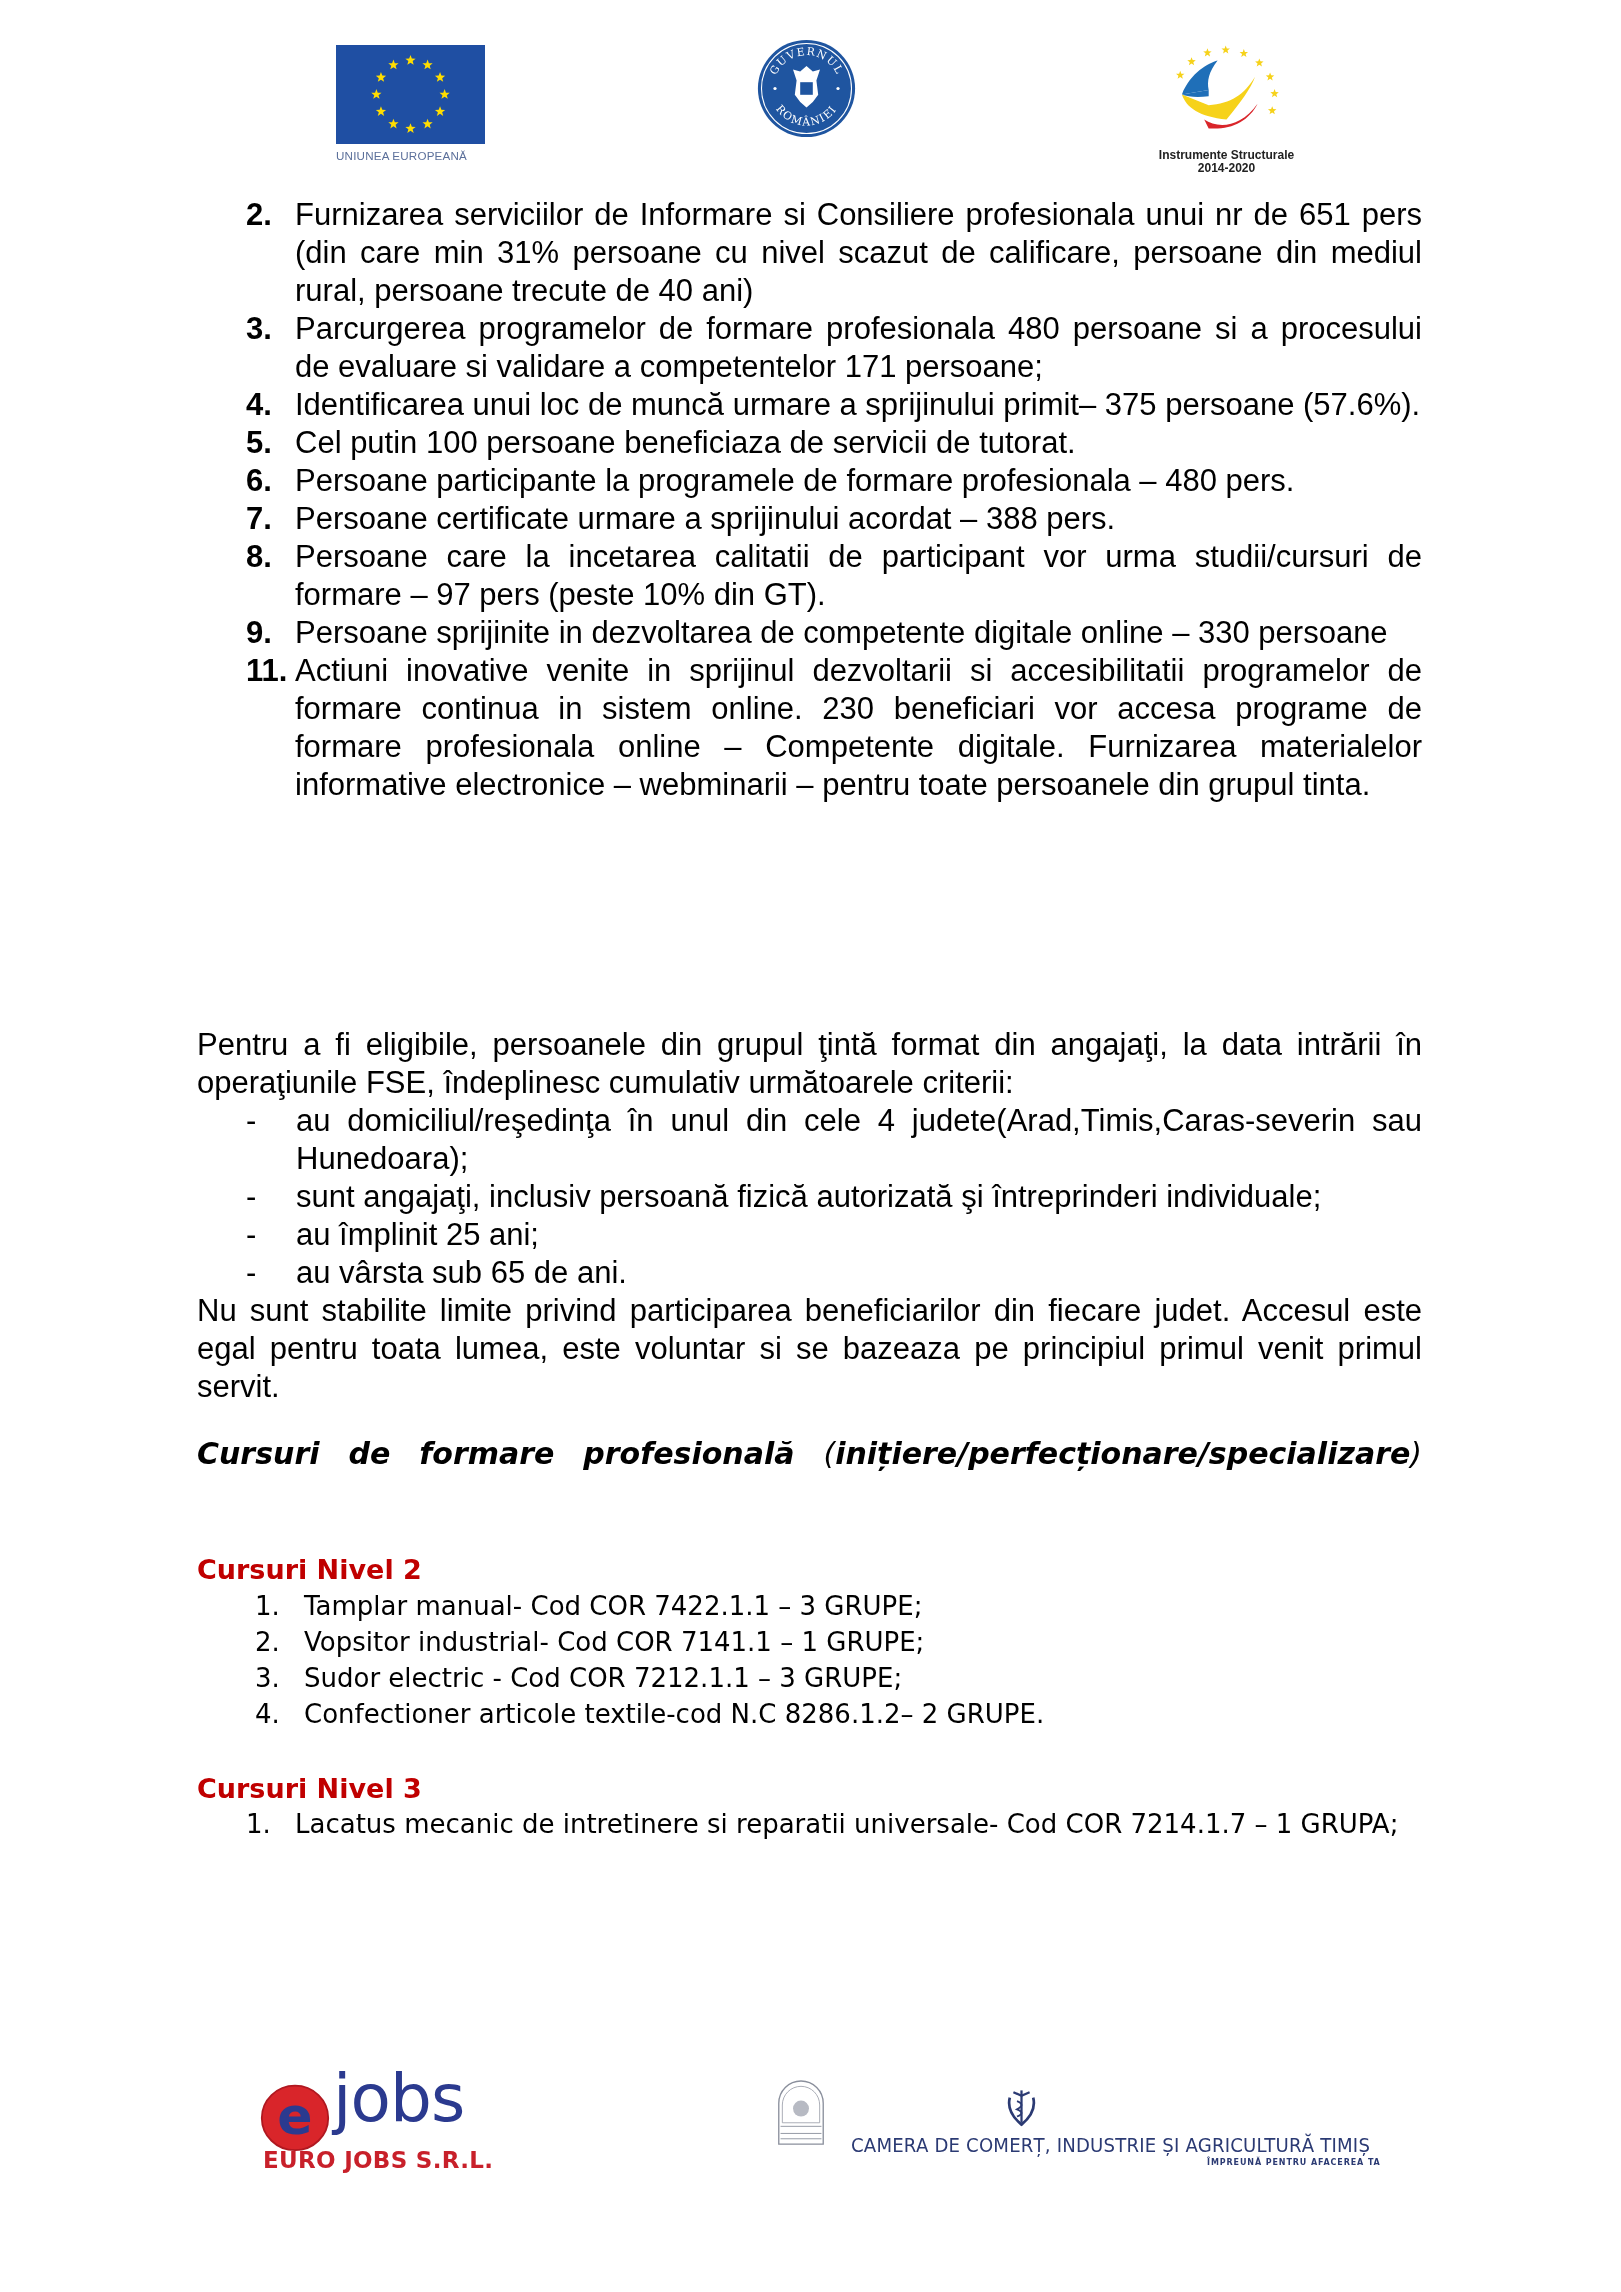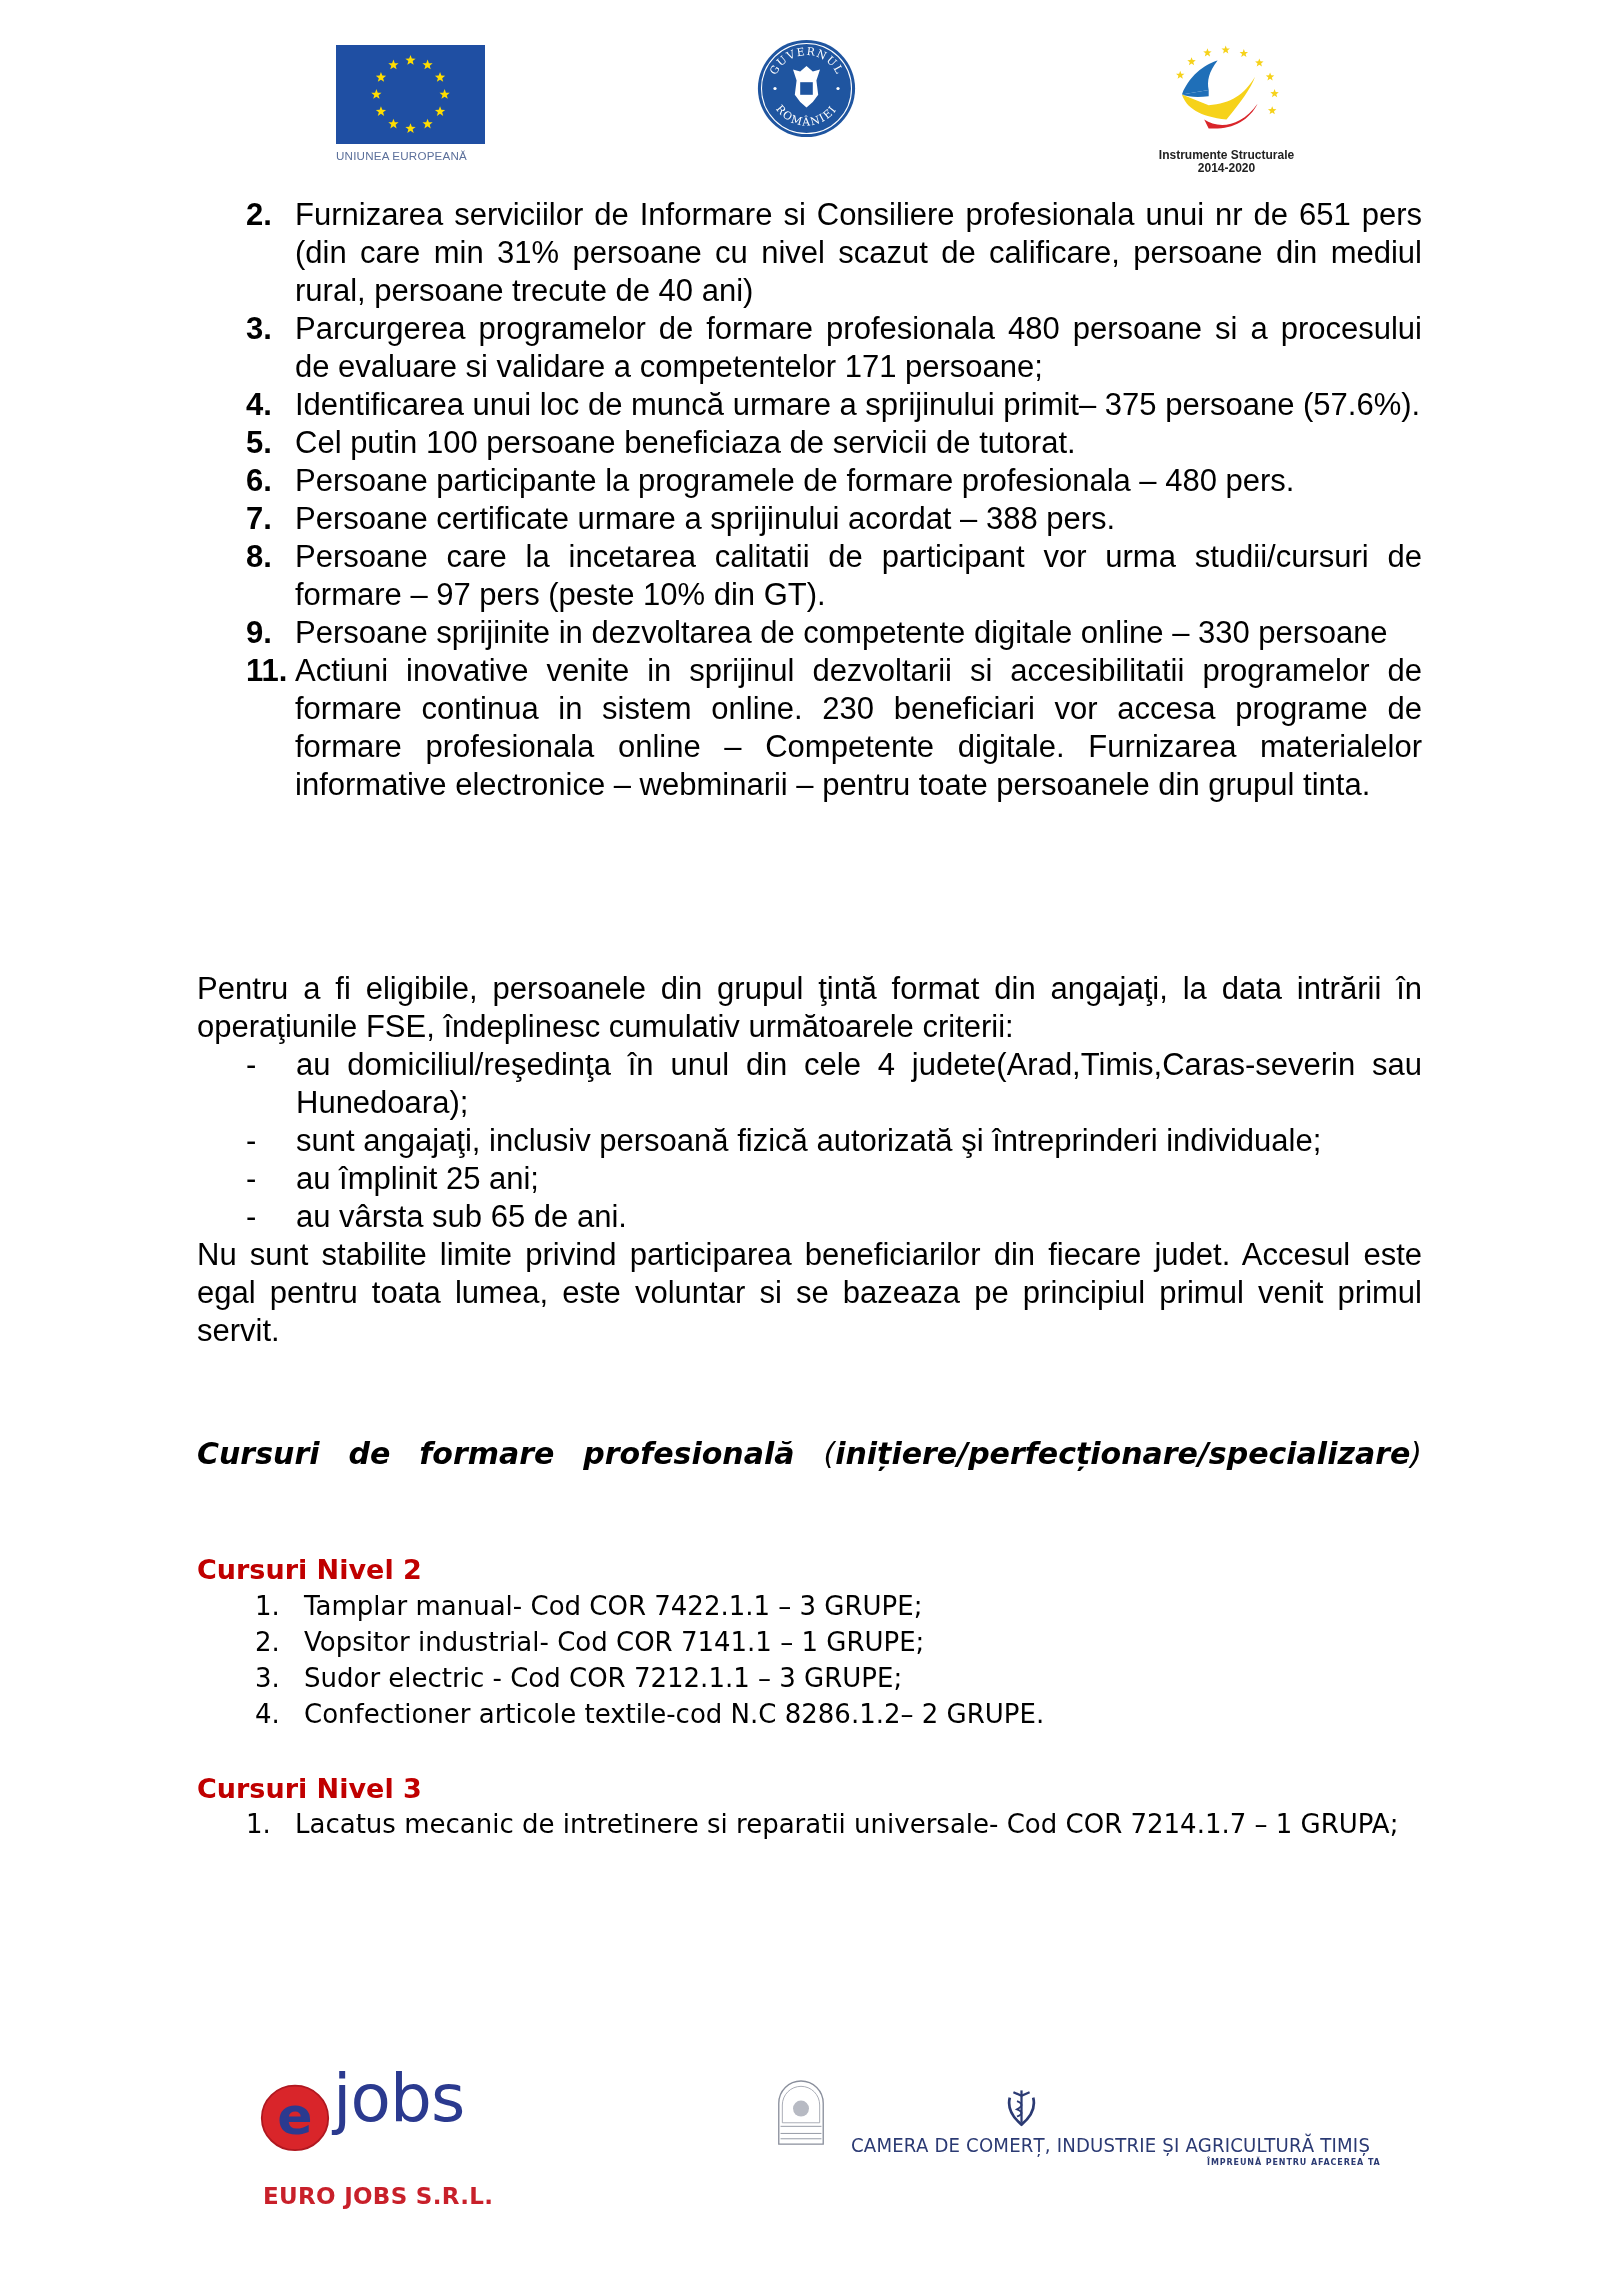--- a/index.html
+++ b/index.html
@@ -15,21 +15,21 @@
   .is-logo { left: 1155px; top: 41px; width: 143px; height: 107px; }
   .is-label { left: 1137px; top: 149px; width: 179px; text-align: center; font-size: 12px; font-weight: bold; color: #222; line-height: 13.4px; }
 
   
   .body-text { font-size: 31px; line-height: 38px; }
   .olist { left: 246px; top: 196px; width: 1176px; }
   .olist .item { position: relative; padding-left: 49px; text-align: justify; }
   .olist .num { position: absolute; left: 0; top: 0; font-weight: bold; }
   .olist .txt { display: block; }
 
-  .elig { left: 197px; top: 970px; width: 1225px; }
+  .elig { left: 197px; top: 1026px; width: 1225px; }
   .elig p { margin: 0; text-align: justify; }
   .dash-item { position: relative; padding-left: 99px; text-align: justify; }
   .dash-item .dash { position: absolute; left: 49px; top: 0; }
 
   .heading { left: 197px; top: 1434px; width: 1225px; font-family: "DejaVu Sans", sans-serif; font-weight: bold;
              font-size: 30px; line-height: 40px; text-align: justify; text-align-last: left; font-style: italic; }
   .heading .paren { font-weight: normal; }
   .just-line { text-align: justify; text-align-last: justify; display: block; }
 
   .level-title { left: 197px; font-family: "DejaVu Sans", sans-serif; font-weight: bold; color: #c00000; font-size: 27px; line-height: 36px; text-align: center; }
@@ -38,21 +38,21 @@
 
   .course-list { font-family: "DejaVu Sans", sans-serif; font-size: 26px; line-height: 36px; }
   .course-list .citem { position: relative; padding-left: 49px; white-space: nowrap; }
   .course-list .cnum { position: absolute; left: 0; top: 0; }
   .lvl2-list { left: 255px; top: 1588px; }
   .lvl3-list { left: 246px; top: 1806px; }
 
   
   .ejobs-e { left: 260px; top: 2082px; width: 70px; height: 70px; }
   .ejobs-word { left: 333px; top: 2058px; font-family: "DejaVu Sans", sans-serif; font-size: 66px; color: #2b3a8f; letter-spacing: -0.9px; line-height: 81px; }
-  .ejobs-name { left: 263px; top: 2147px; font-family: "DejaVu Sans", sans-serif; font-weight: bold; font-size: 23px; color: #c8202a; letter-spacing: 0.3px; white-space: nowrap; margin-top: 36px; }
+  .ejobs-name { left: 263px; top: 2147px; font-family: "DejaVu Sans", sans-serif; font-weight: bold; font-size: 23px; color: #c8202a; letter-spacing: 0.3px; white-space: nowrap; }
   .ccia-badge { left: 777px; top: 2080px; width: 48px; height: 66px; }
   .ccia-emblem { left: 999px; top: 2085px; width: 45px; height: 45px; }
   .ccia-name { left: 851px; top: 2134px; font-family: "DejaVu Sans", sans-serif; font-size: 19.7px; color: #2b3a73; letter-spacing: 0.2px; white-space: nowrap; transform: scaleX(0.92); transform-origin: left; }
   .ccia-tag { left: 1207px; top: 2158px; font-family: "DejaVu Sans", sans-serif; font-size: 8px; color: #2b3a73; letter-spacing: 0.9px; white-space: nowrap; font-weight: bold; }
 </style>
 </head>
 <body>
 
 <div class="abs eu-flag">
   <svg viewBox="0 0 166 110">

